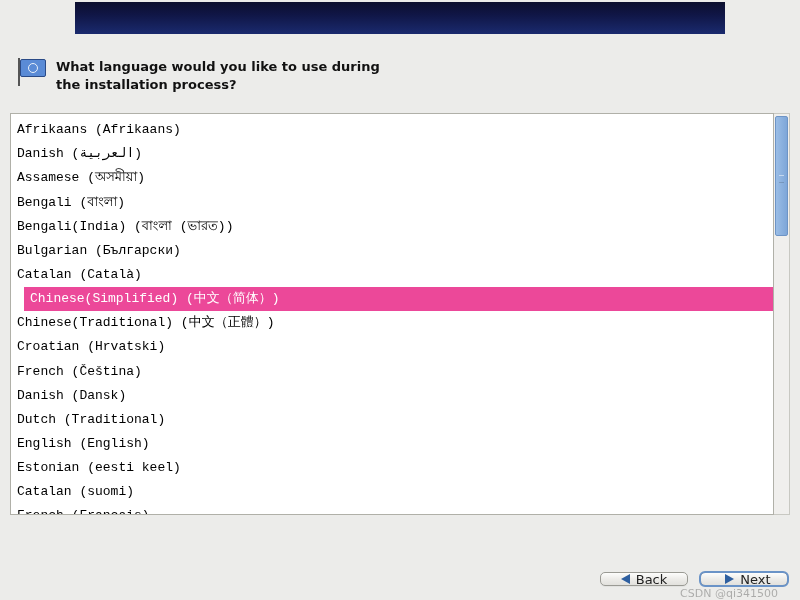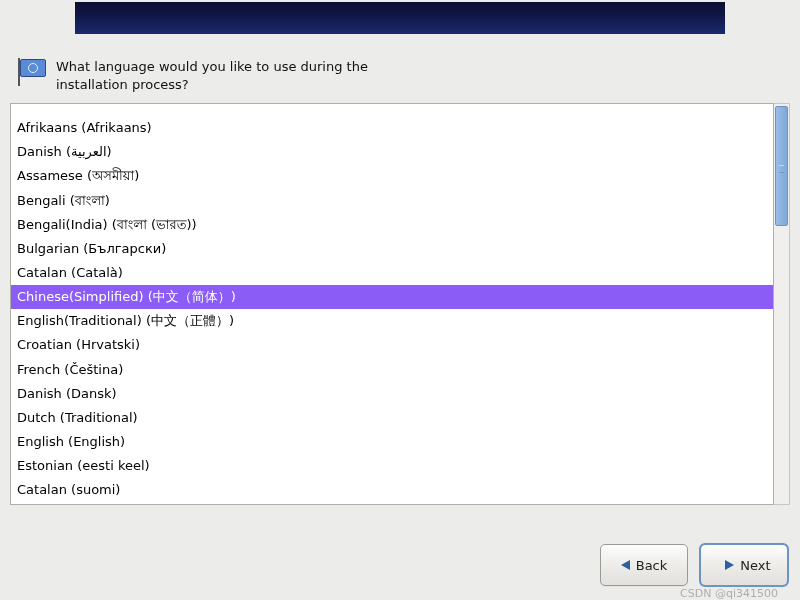--- a/index.html
+++ b/index.html
@@ -14,21 +14,22 @@
   }
   .banner {
     margin: 2px 75px 0 75px;
     height: 32px;
     background: linear-gradient(to bottom, #0c0f2e 0%, #101646 40%, #1a2a6e 100%);
   }
   .prompt-row {
     display: flex;
     align-items: flex-start;
     gap: 10px;
-    margin: 24px 16px 10px 16px;
+    margin: 24px 16px 20px 16px;
+    font-weight: bold;
   }
   .flag-icon {
     width: 30px; height: 28px;
     position: relative;
     flex: 0 0 auto;
   }
   .flag-icon .pole {
     position: absolute; left: 2px; top: 0; width: 2px; height: 28px;
     background: #555;
   }
@@ -51,31 +52,33 @@
   .list-wrap {
     margin: 4px 10px 0 10px;
     display: flex;
     height: 402px;
   }
   .list {
     flex: 1;
     background: #fff;
     border: 1px solid #b0b0a8;
     overflow: hidden;
-    padding: 12px 0;
+    padding: 4px 0;
+    font-family: Liberation Mono, monospace;
   }
   .item {
     padding: 2px 6px 2px 6px;
     line-height: 1.55;
     white-space: nowrap;
     color: #000;
   }
   .item.selected {
-    background: #8b5cf6;
+    background: #ec4899;
     color: #fff;
+    margin-left: 13px;
   }
   .scroll {
     width: 16px;
     background: #f0efed;
     border: 1px solid #c8c8c2;
     border-left: none;
     position: relative;
   }
   .scroll .thumb {
     position: absolute;
@@ -93,21 +96,21 @@
   }
   .footer {
     position: absolute;
     right: 12px;
     bottom: 14px;
     display: flex;
     gap: 12px;
   }
   .btn {
     min-width: 88px;
-    height: 42px;
+    height: 14px;
     padding: 0 12px;
     background: linear-gradient(to bottom, #fdfdfc, #edece9 50%, #e2e1dd);
     border: 1px solid #9a9a94;
     border-radius: 5px;
     display: inline-flex;
     align-items: center;
     justify-content: center;
     gap: 6px;
     color: #222;
     box-shadow: 0 1px 0 rgba(0,0,0,0.04);
@@ -149,21 +152,21 @@
 <div class="list-wrap">
   <div class="list" id="lang-list">
       <div class="item">Afrikaans (Afrikaans)</div>
       <div class="item">Danish (العربية)</div>
       <div class="item">Assamese (অসমীয়া)</div>
       <div class="item">Bengali (বাংলা)</div>
       <div class="item">Bengali(India) (বাংলা (ভারত))</div>
       <div class="item">Bulgarian (Български)</div>
       <div class="item">Catalan (Català)</div>
       <div class="item selected">Chinese(Simplified) (中文（简体）)</div>
-      <div class="item">English(Traditional) (中文（正體）)</div>
+      <div class="item">Chinese(Traditional) (中文（正體）)</div>
       <div class="item">Croatian (Hrvatski)</div>
       <div class="item">French (Čeština)</div>
       <div class="item">Danish (Dansk)</div>
       <div class="item">Dutch (Traditional)</div>
       <div class="item">English (English)</div>
       <div class="item">Estonian (eesti keel)</div>
       <div class="item">Catalan (suomi)</div>
       <div class="item">French (Français)</div>
     </div>
   <div class="scroll">

